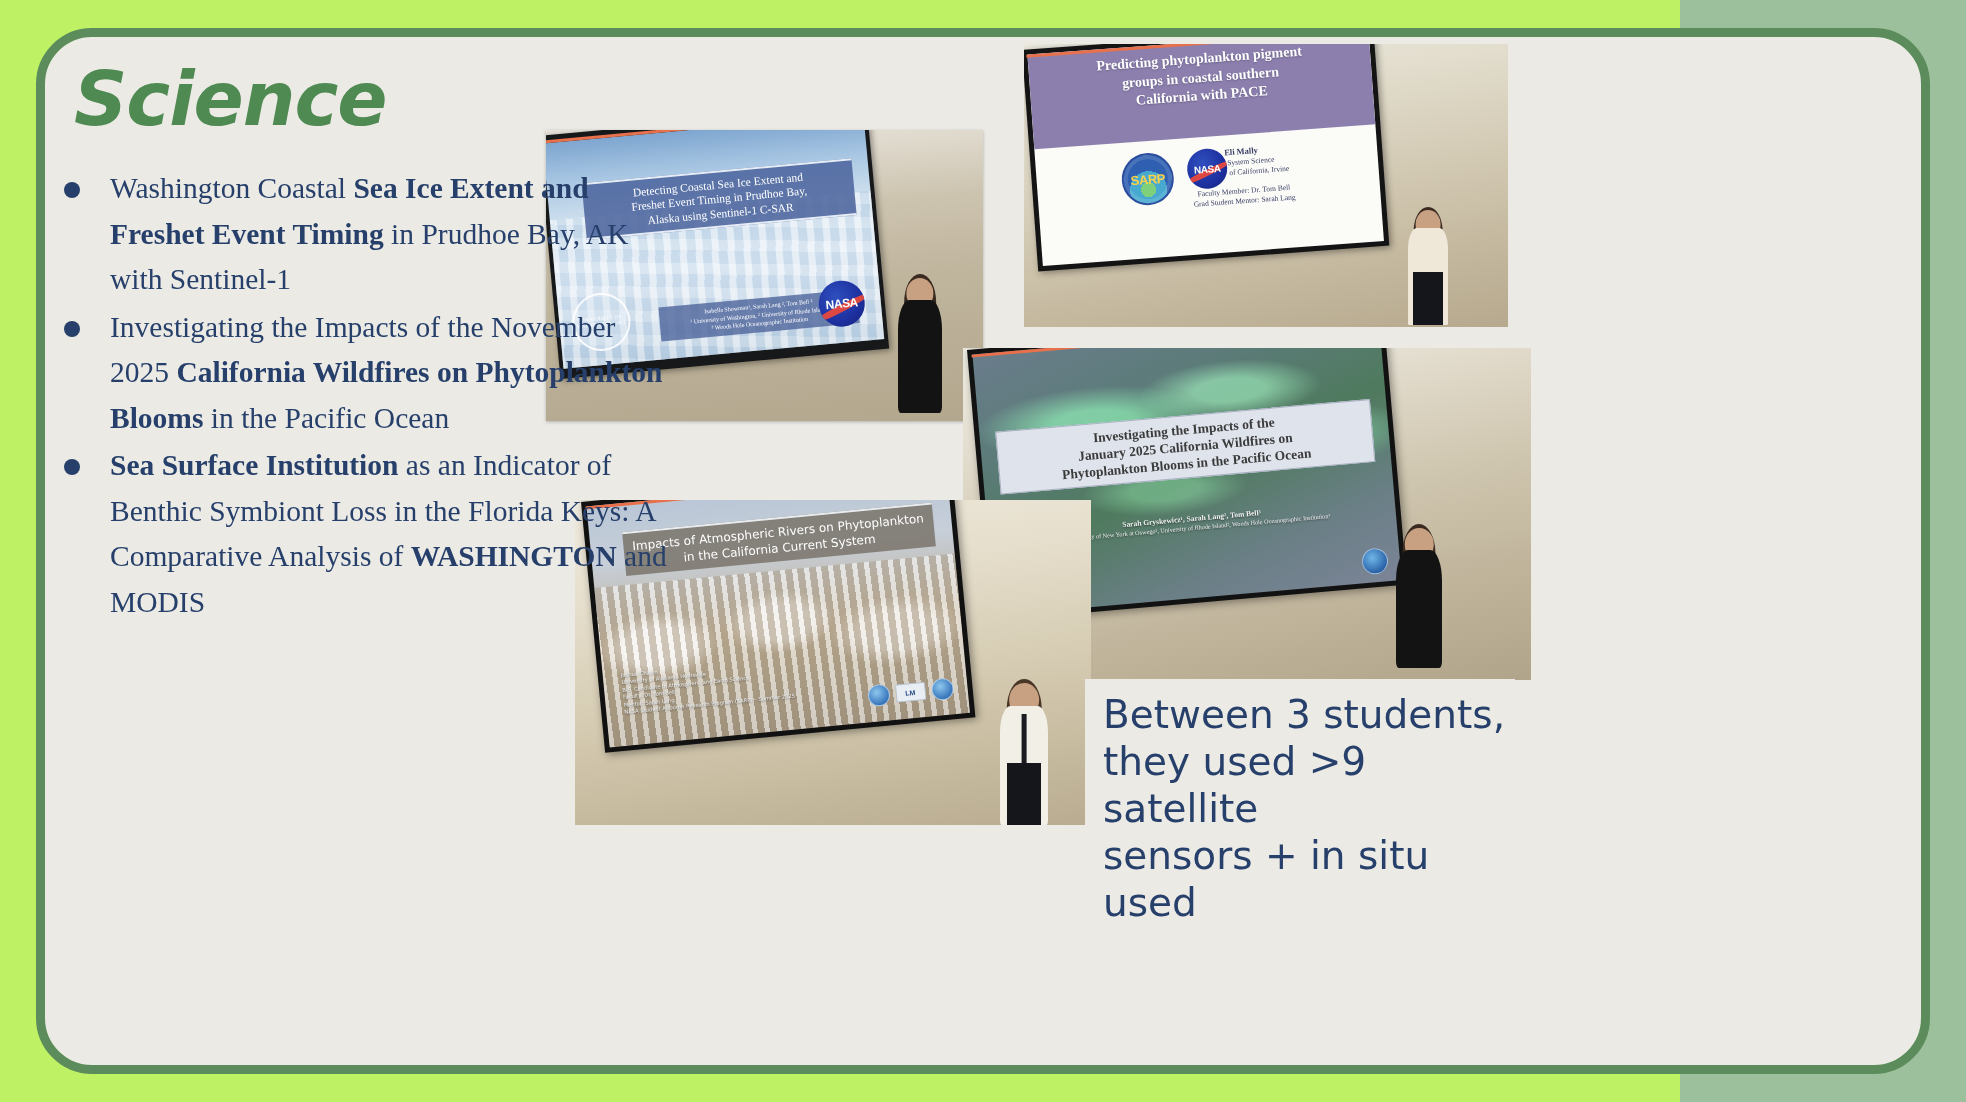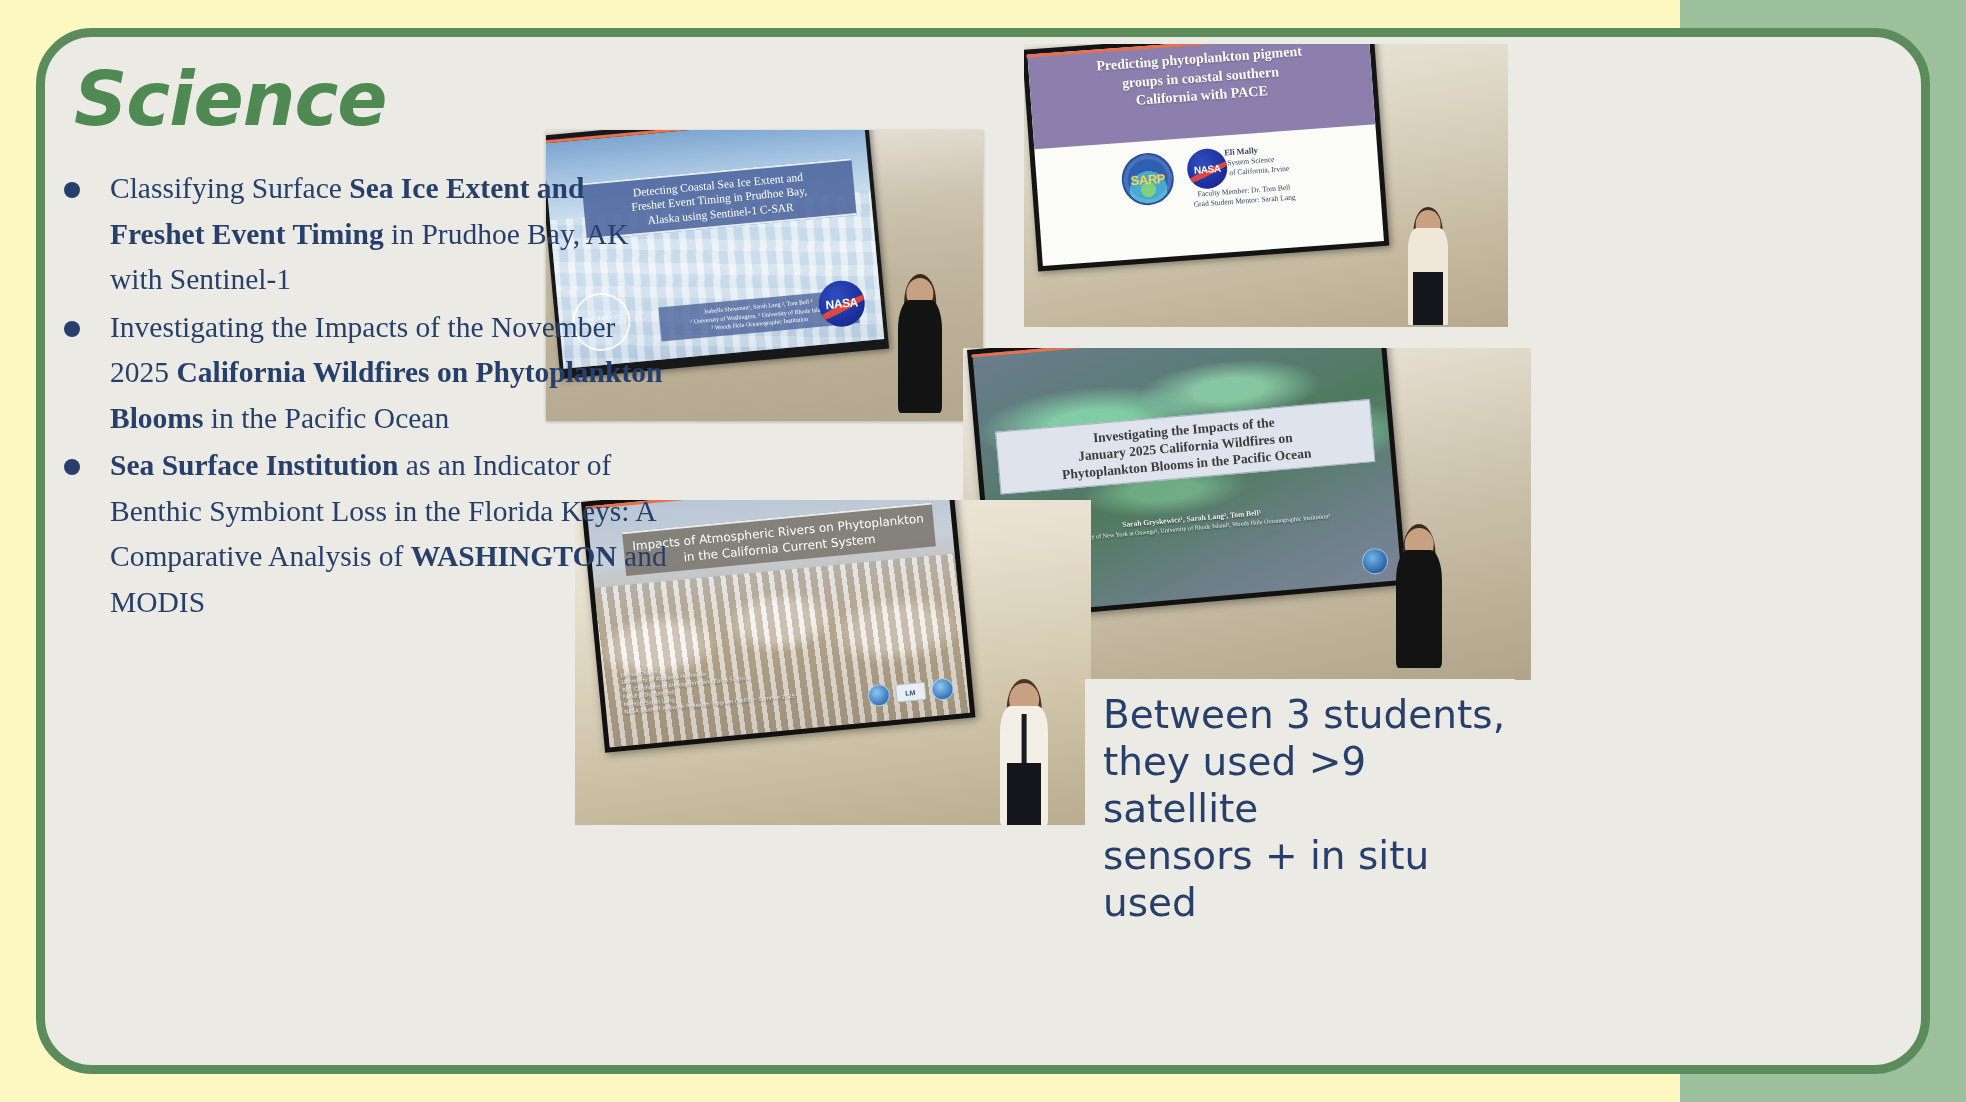--- a/index.html
+++ b/index.html
@@ -5,21 +5,21 @@
   * { box-sizing: border-box; margin: 0; padding: 0; }
   html, body {
     width: 1966px; height: 1102px;
     overflow: hidden;
     background: #9cbf9c;
     font-family: "Liberation Serif", serif;
   }
   #slide {
     position: relative;
     width: 1680px; height: 1102px;
-    background: #fef9c3;
+    background: #bef264;
   }
   
   #frame-border {
     position: absolute;
     left: 36px; top: 28px;
     width: 1894px; height: 1046px;
     border: 9px solid #5c8c5c;
     border-radius: 56px;
     background: transparent;
     z-index: 2;
@@ -464,21 +464,21 @@
 <div id="slide">
 
   <div id="frame-inner"></div>
   <div id="frame-border"></div>
 
   <div id="page-title">Science</div>
 
   <div id="bullet-list">
       <div class="bullet-row">
         <div class="bullet-dot"></div>
-        <div class="bullet-text"><span>Classifying Surface </span><b>Sea Ice Extent and Freshet Event Timing</b><span> in Prudhoe Bay, AK with Sentinel-1</span></div>
+        <div class="bullet-text"><span>Washington Coastal </span><b>Sea Ice Extent and Freshet Event Timing</b><span> in Prudhoe Bay, AK with Sentinel-1</span></div>
       </div>
       <div class="bullet-row">
         <div class="bullet-dot"></div>
         <div class="bullet-text"><span>Investigating the Impacts of the November 2025 </span><b>California Wildfires on Phytoplankton Blooms</b><span> in the Pacific Ocean</span></div>
       </div>
       <div class="bullet-row">
         <div class="bullet-dot"></div>
         <div class="bullet-text"><b>Sea Surface Institution</b><span> as an Indicator of Benthic Symbiont Loss in the Florida Keys: A Comparative Analysis of </span><b>WASHINGTON</b><span> and MODIS</span></div>
       </div>
     </div>

